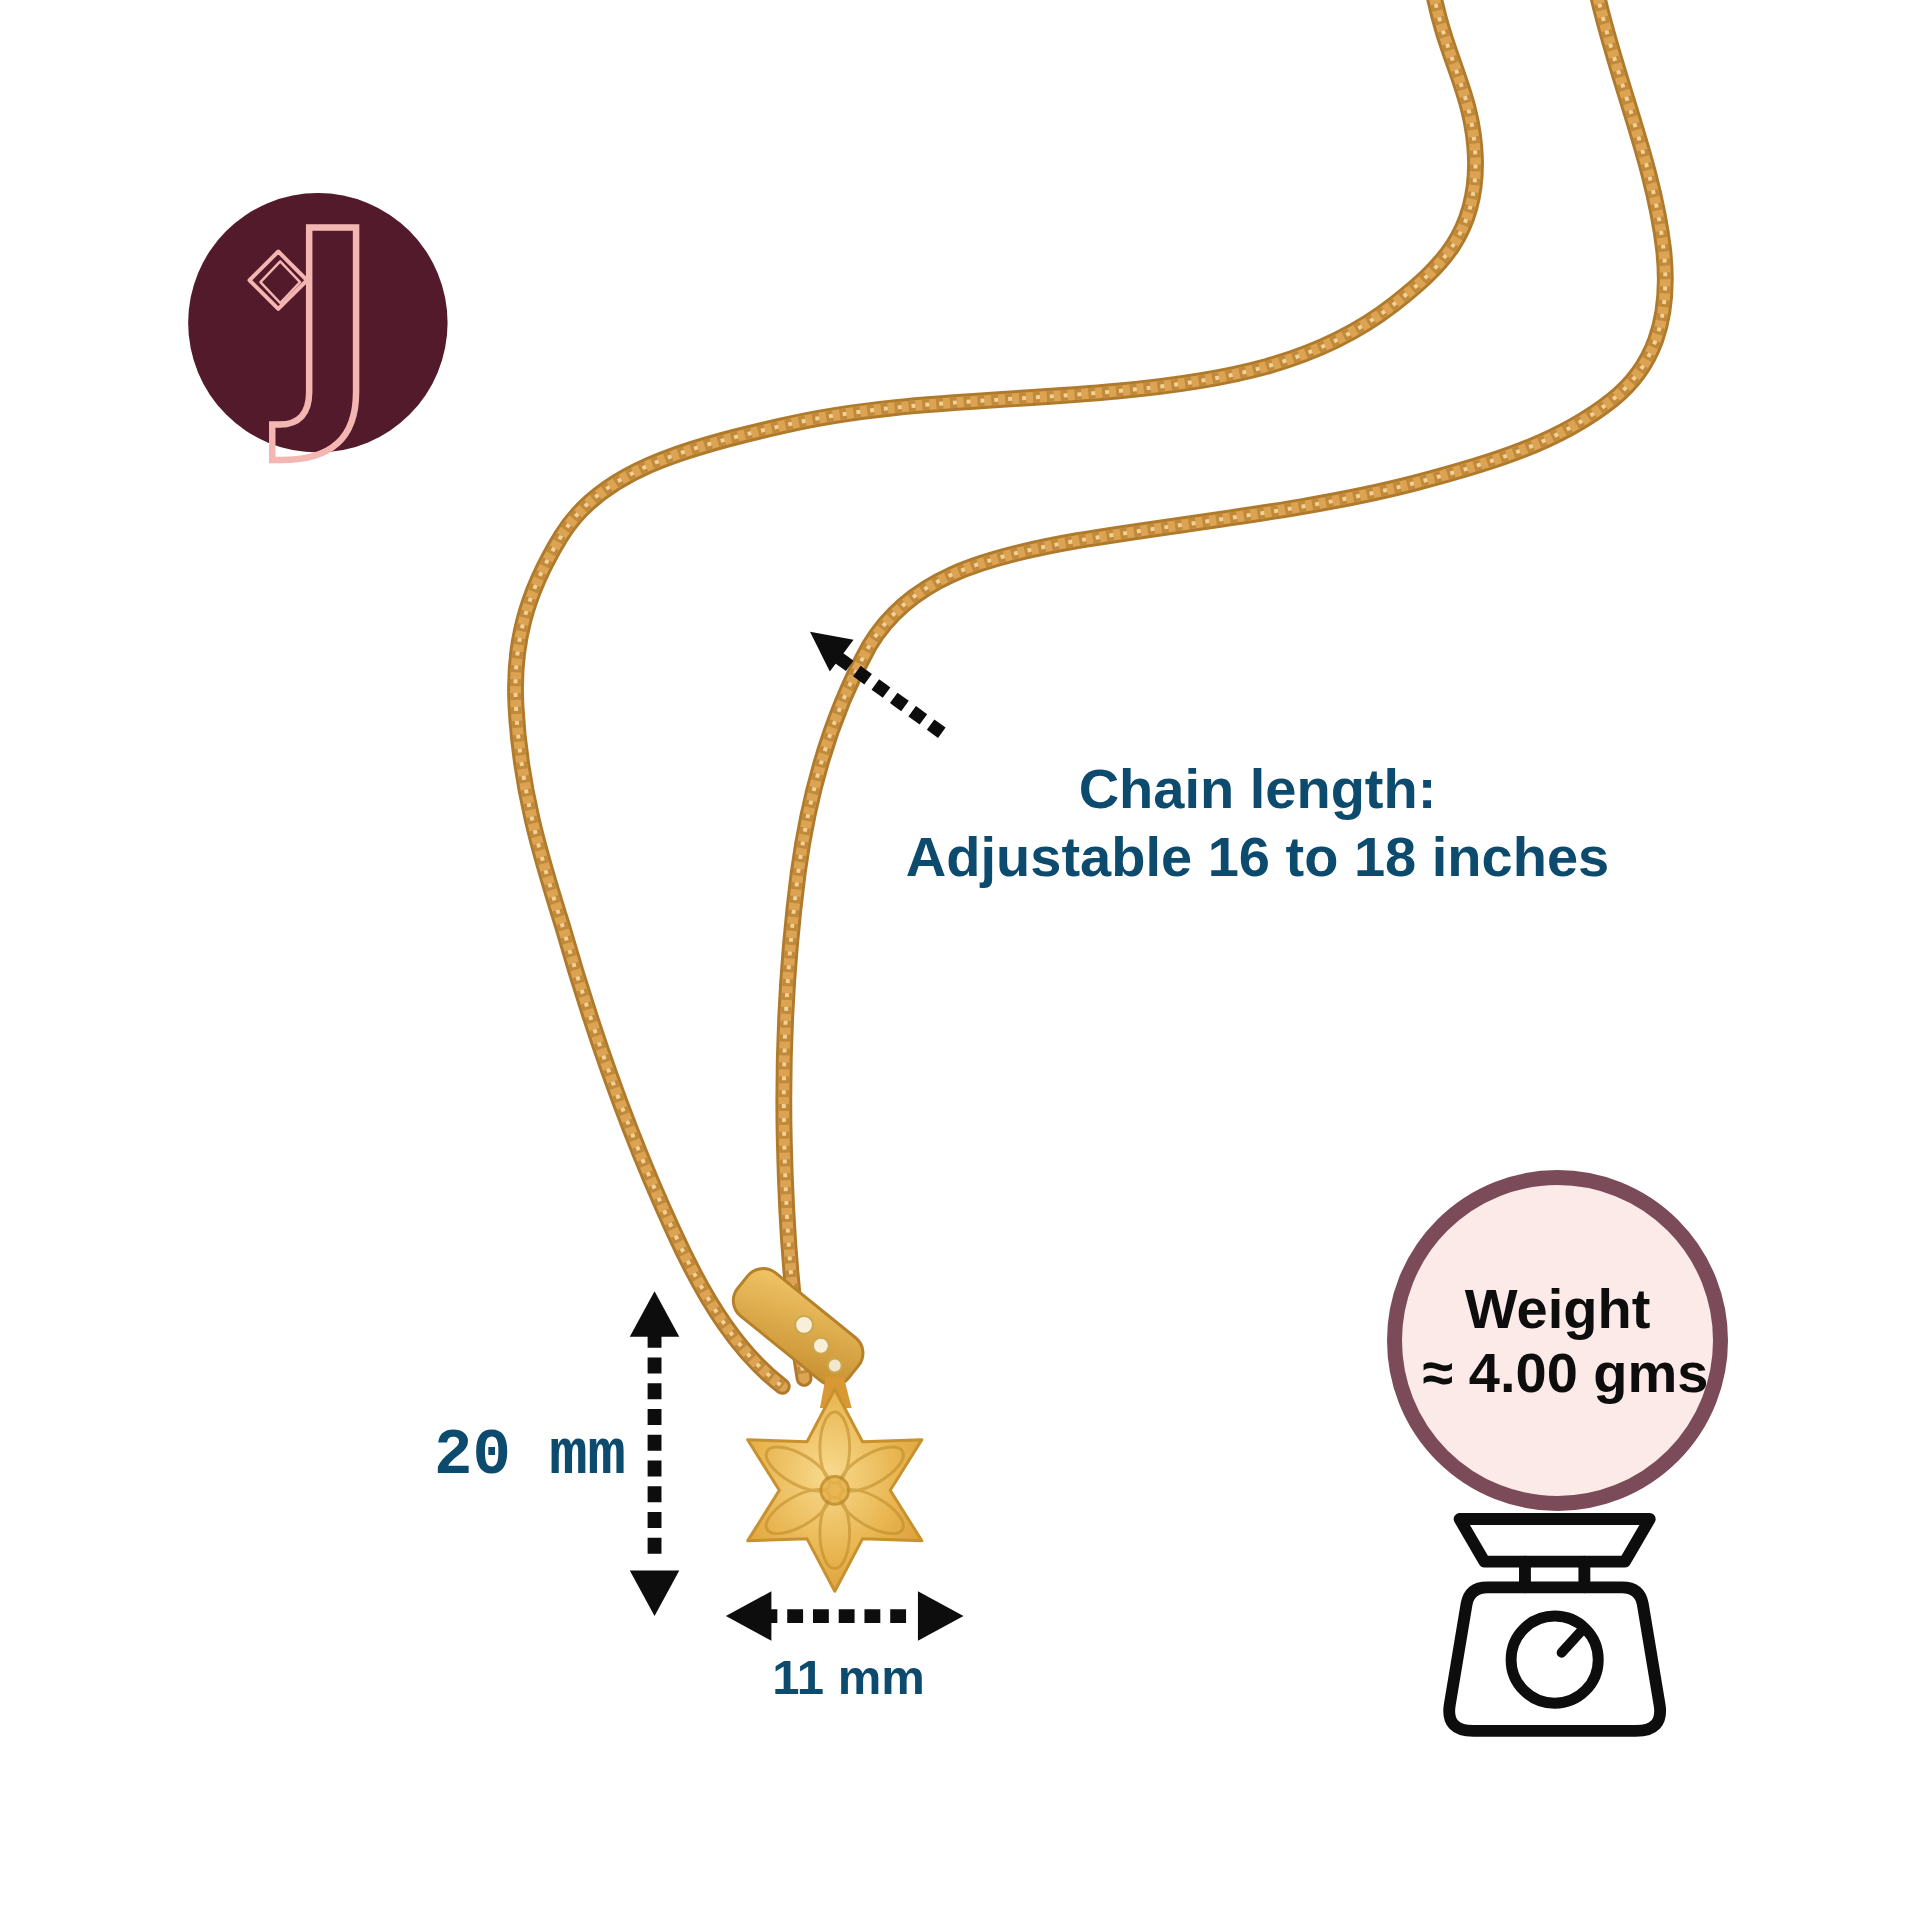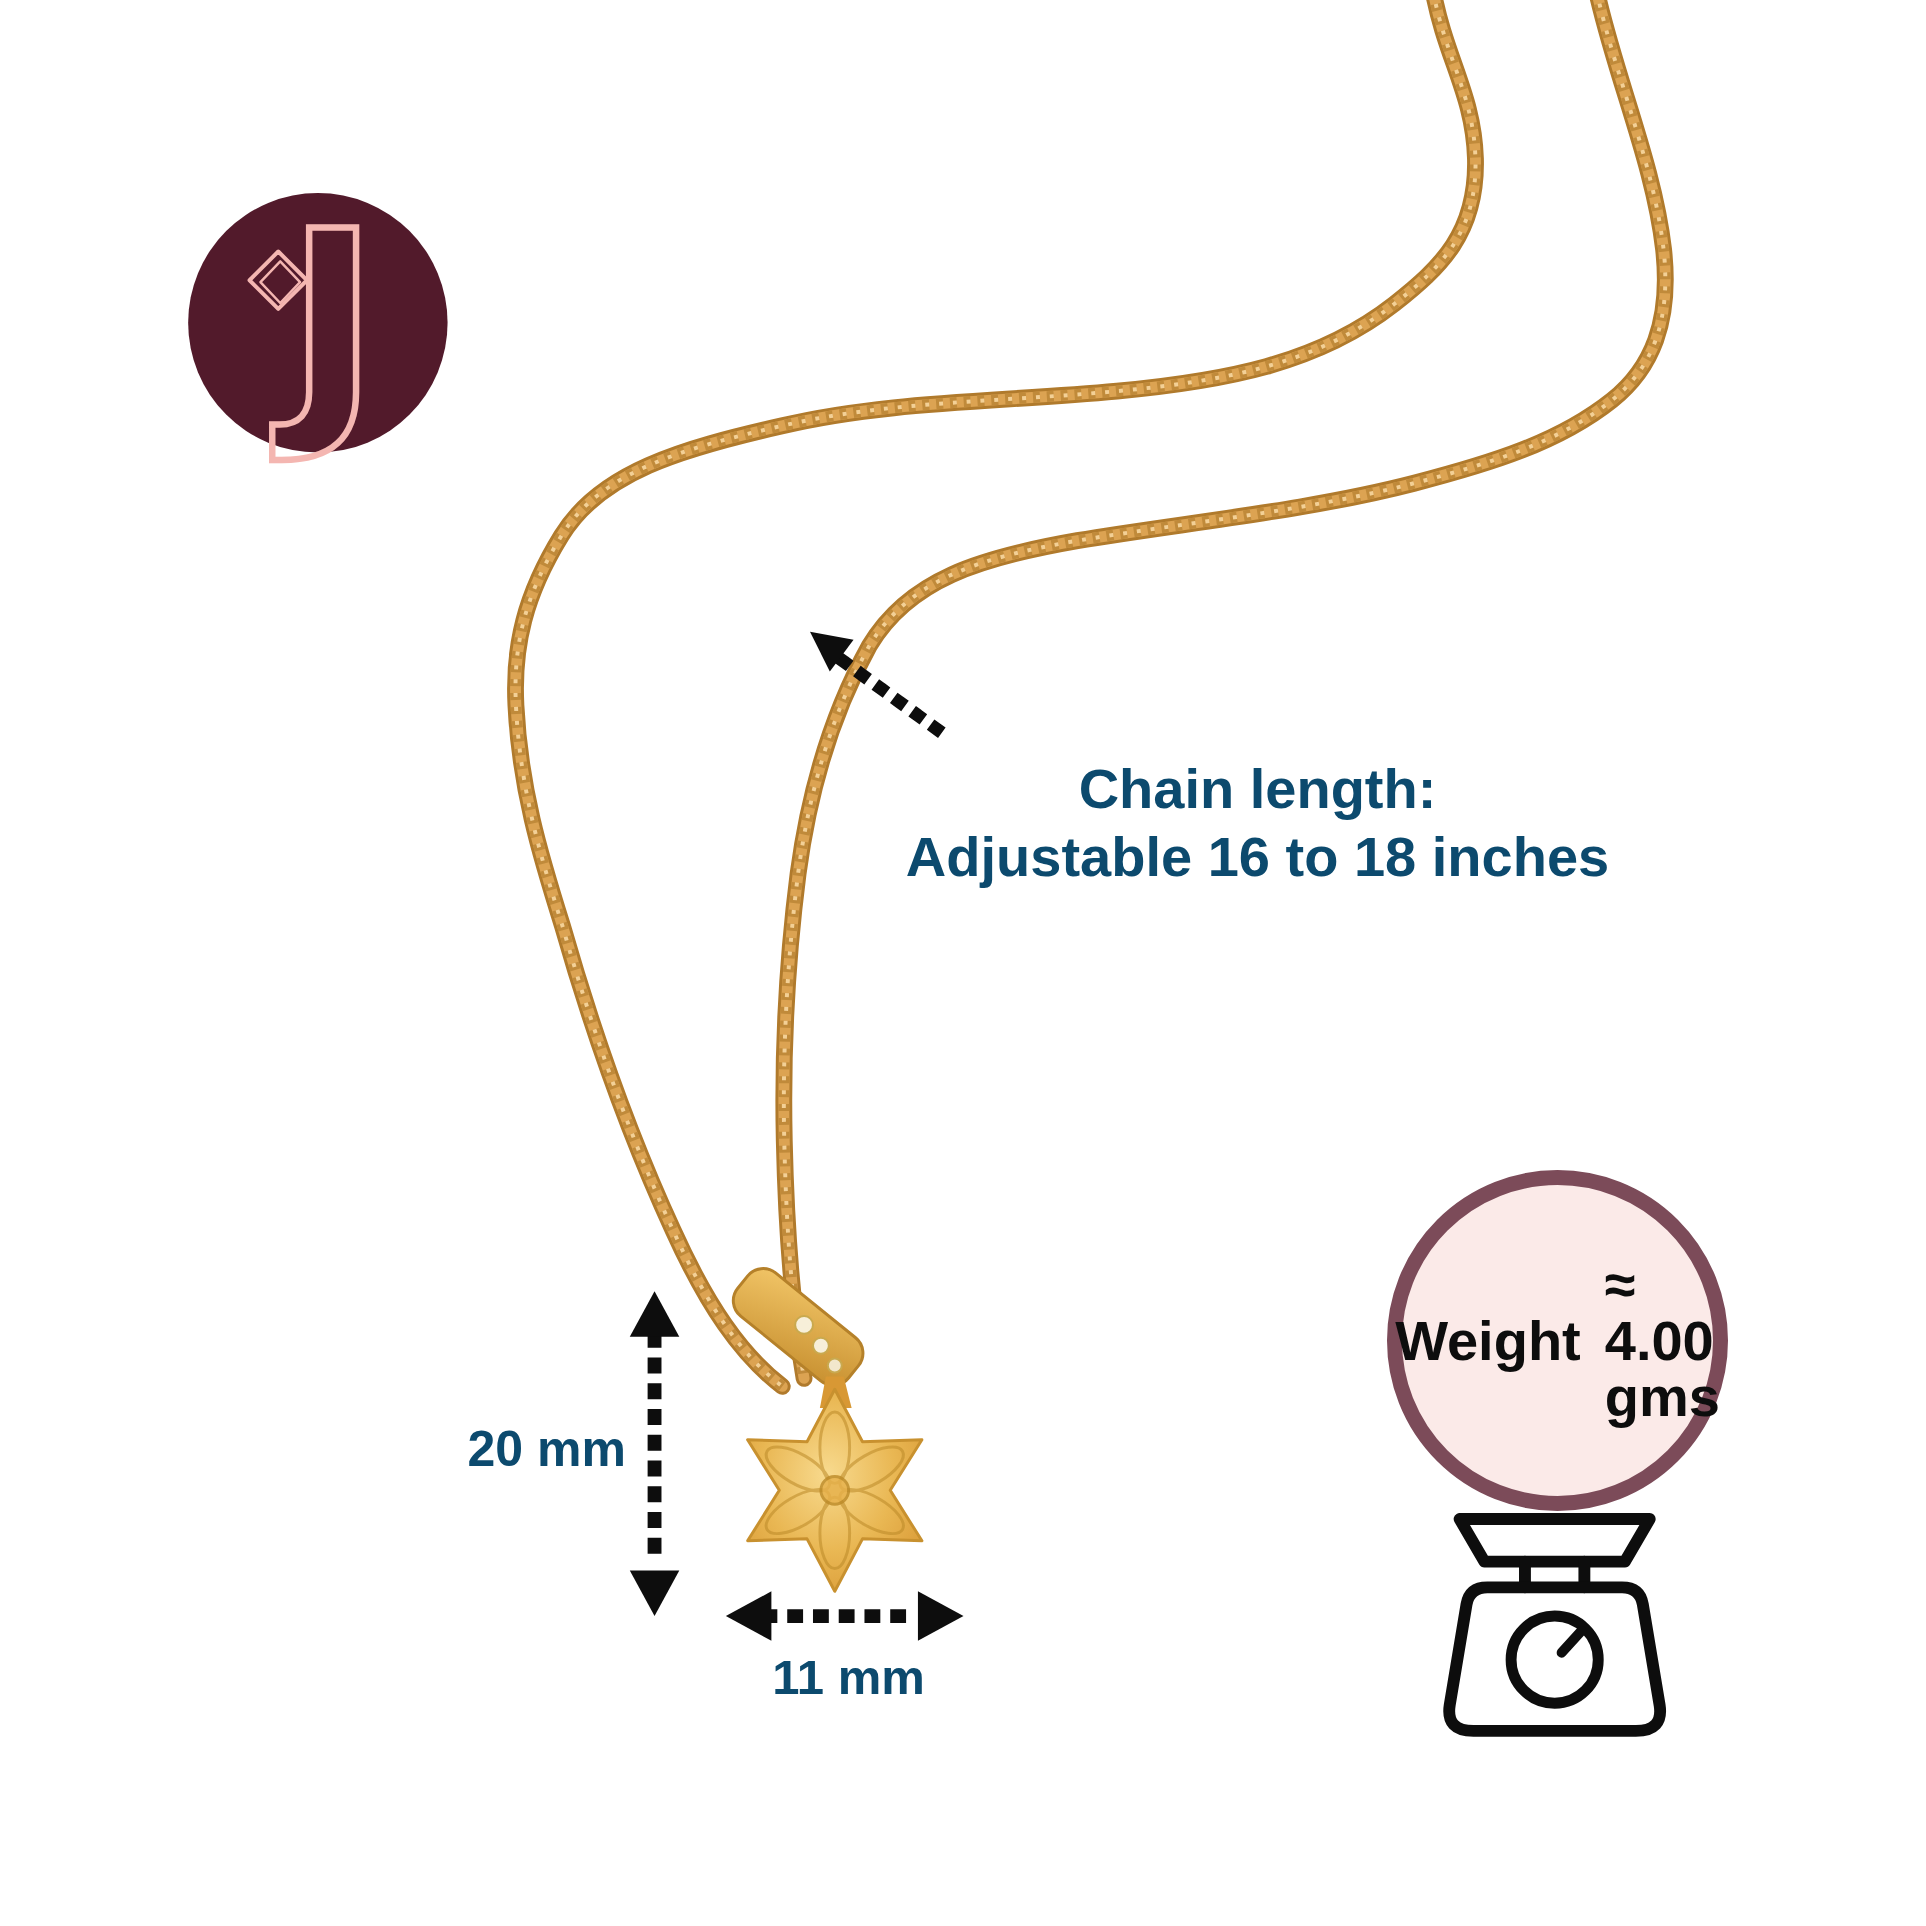--- a/index.html
+++ b/index.html
@@ -3,26 +3,26 @@
 <meta charset="utf-8">
 <style>
   html,body{margin:0;padding:0;background:#ffffff;}
   #canvas{
     position:relative;width:1927px;height:1927px;background:#ffffff;overflow:hidden;
     font-family:"Liberation Sans",sans-serif;color:#0d0d0d;
   }
   #scene{position:absolute;left:0;top:0;}
   .txt{position:absolute;font-weight:700;color:#0c4a6e;}
   .chain-text{left:891px;top:755px;width:733px;text-align:center;font-size:56px;line-height:68px;letter-spacing:0px;}
-  .dim-h{left:337px;top:1420px;width:289px;text-align:right;font-size:50px;}
+  .dim-h{left:337px;top:1420px;width:289px;text-align:right;font-size:64px;font-family:Liberation Mono, monospace;}
   .dim-w{left:698px;top:1649px;width:301px;text-align:center;font-size:49px;}
   .weight-badge{
     position:absolute;left:1387px;top:1170px;width:341px;height:341px;box-sizing:border-box;
     border:15px solid #7c4b59;border-radius:50%;background:#fbeae8;
-    display:flex;flex-direction:row;align-items:center;justify-content:center;gap:8px;
+    display:flex;flex-direction:column;align-items:center;justify-content:center;gap:8px;
   }
   .weight-badge .w1{font-size:56px;font-weight:700;line-height:1;}
   .weight-badge .w2{font-size:56px;font-weight:700;line-height:1;margin-left:16px;}
   .logo-j{font-family:"DejaVu Sans",sans-serif;font-weight:700;}
 </style>
 </head>
 <body>
 
 <div id="canvas">
 

